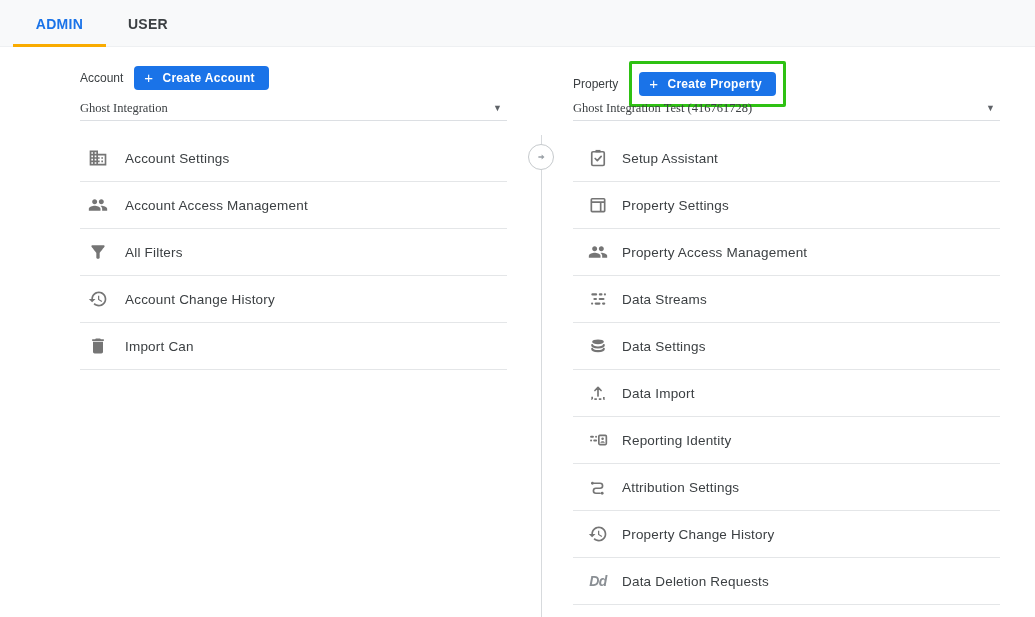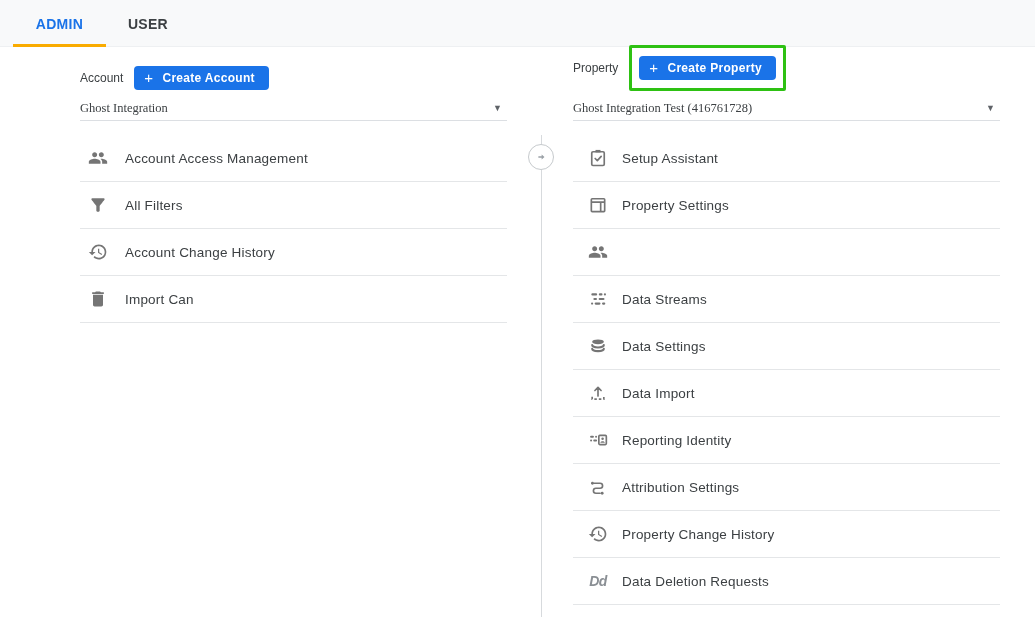--- a/index.html
+++ b/index.html
@@ -105,20 +105,28 @@
         <span class="plus">+</span>
         <span>Create Account</span>
       </button>
     </div>
     <div class="selector">
       <span class="selector-value">Ghost Integration</span>
       <span class="selector-arrow">▼</span>
     </div>
     <div class="menu-list">
 
+      <div class="menu-item">
+        <span class="mi-icon">
+          <svg width="20" height="20" viewBox="0 0 24 24" fill="#757575">
+              <path d="M12 7V3H2v18h20V7H12zM6 19H4v-2h2v2zm0-4H4v-2h2v2zm0-4H4V9h2v2zm0-4H4V5h2v2zm4 12H8v-2h2v2zm0-4H8v-2h2v2zm0-4H8V9h2v2zm0-4H8V5h2v2zm10 12h-8v-2h2v-2h-2v-2h2v-2h-2V9h8v10zm-2-8h-2v2h2v-2zm0 4h-2v2h2v-2z"></path>
+            </svg>
+        </span>
+        <span class="mi-label">Account Settings</span>
+      </div>
 
       <div class="menu-item">
         <span class="mi-icon">
           <svg width="20" height="20" viewBox="0 0 24 24" fill="#757575">
               <path d="M16 11c1.66 0 2.99-1.34 2.99-3S17.66 5 16 5c-1.66 0-3 1.34-3 3s1.34 3 3 3zm-8 0c1.66 0 2.99-1.34 2.99-3S9.66 5 8 5C6.34 5 5 6.34 5 8s1.34 3 3 3zm0 2c-2.33 0-7 1.17-7 3.5V19h14v-2.5c0-2.33-4.67-3.5-7-3.5zm8 0c-.29 0-.62.02-.97.05 1.16.84 1.97 1.97 1.97 3.45V19h6v-2.5c0-2.33-4.67-3.5-7-3.5z"></path>
             </svg>
         </span>
         <span class="mi-label">Account Access Management</span>
       </div>
 
@@ -153,21 +161,21 @@
   </div>
 
   <div class="v-divider"></div>
   <div class="collapse-circle">
     <svg width="14" height="14" viewBox="0 0 24 24">
         <path d="M7.5 10.6h5.6V7.8L18 12l-4.9 4.2v-2.8H7.5z" fill="#9aa0a6"></path>
       </svg>
   </div>
 
   <div class="panel panel-right">
-    <div class="panel-header" style="top:6px;">
+    <div class="panel-header" style="top:22px;">
       <span class="panel-label">Property</span>
       <span class="green-box">
         <button class="create-btn">
           <span class="plus">+</span>
           <span>Create Property</span>
         </button>
       </span>
     </div>
     <div class="selector">
       <span class="selector-value">Ghost Integration Test (416761728)</span>
@@ -195,20 +203,21 @@
         </span>
         <span class="mi-label">Property Settings</span>
       </div>
 
       <div class="menu-item">
         <span class="mi-icon">
           <svg width="20" height="20" viewBox="0 0 24 24" fill="#757575">
               <path d="M16 11c1.66 0 2.99-1.34 2.99-3S17.66 5 16 5c-1.66 0-3 1.34-3 3s1.34 3 3 3zm-8 0c1.66 0 2.99-1.34 2.99-3S9.66 5 8 5C6.34 5 5 6.34 5 8s1.34 3 3 3zm0 2c-2.33 0-7 1.17-7 3.5V19h14v-2.5c0-2.33-4.67-3.5-7-3.5zm8 0c-.29 0-.62.02-.97.05 1.16.84 1.97 1.97 1.97 3.45V19h6v-2.5c0-2.33-4.67-3.5-7-3.5z"></path>
             </svg>
         </span>
+        <span class="mi-label">Property Access Management</span>
       </div>
 
       <div class="menu-item">
         <span class="mi-icon">
           <svg width="20" height="20" viewBox="0 0 24 24" fill="#757575">
               <rect x="4" y="5.2" width="7" height="2.6" rx="1.3"></rect>
               <rect x="13" y="5.2" width="4.4" height="2.6" rx="1.3"></rect>
               <rect x="19" y="5.2" width="2.6" height="2.6" rx="1.3"></rect>
               <rect x="6.4" y="10.7" width="4.4" height="2.6" rx="1.3"></rect>
               <rect x="12.8" y="10.7" width="7" height="2.6" rx="1.3"></rect>

